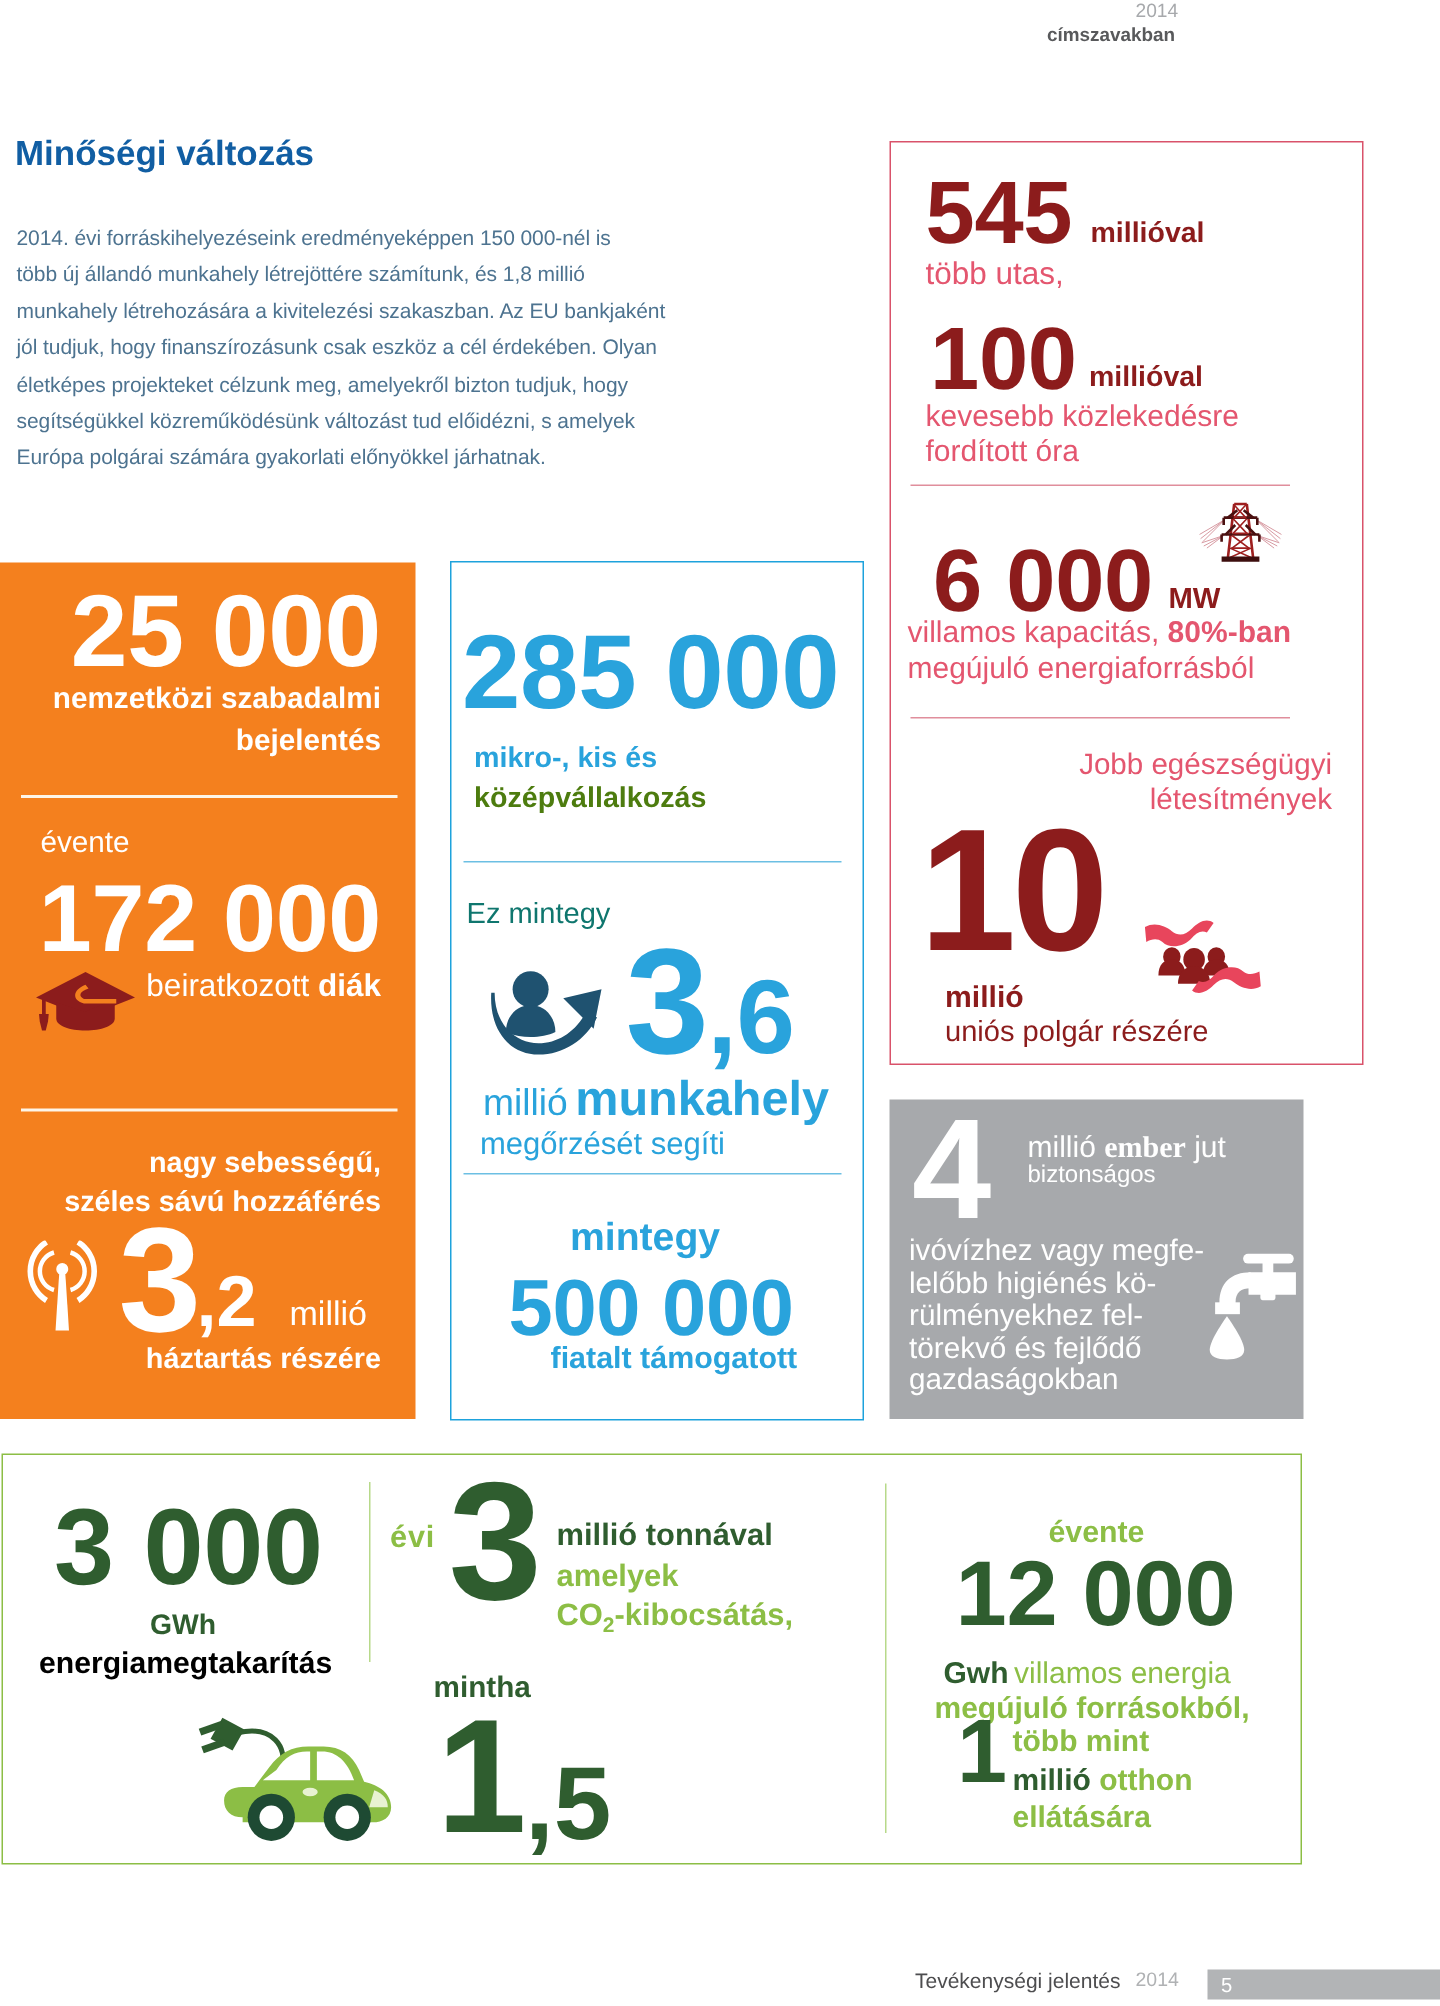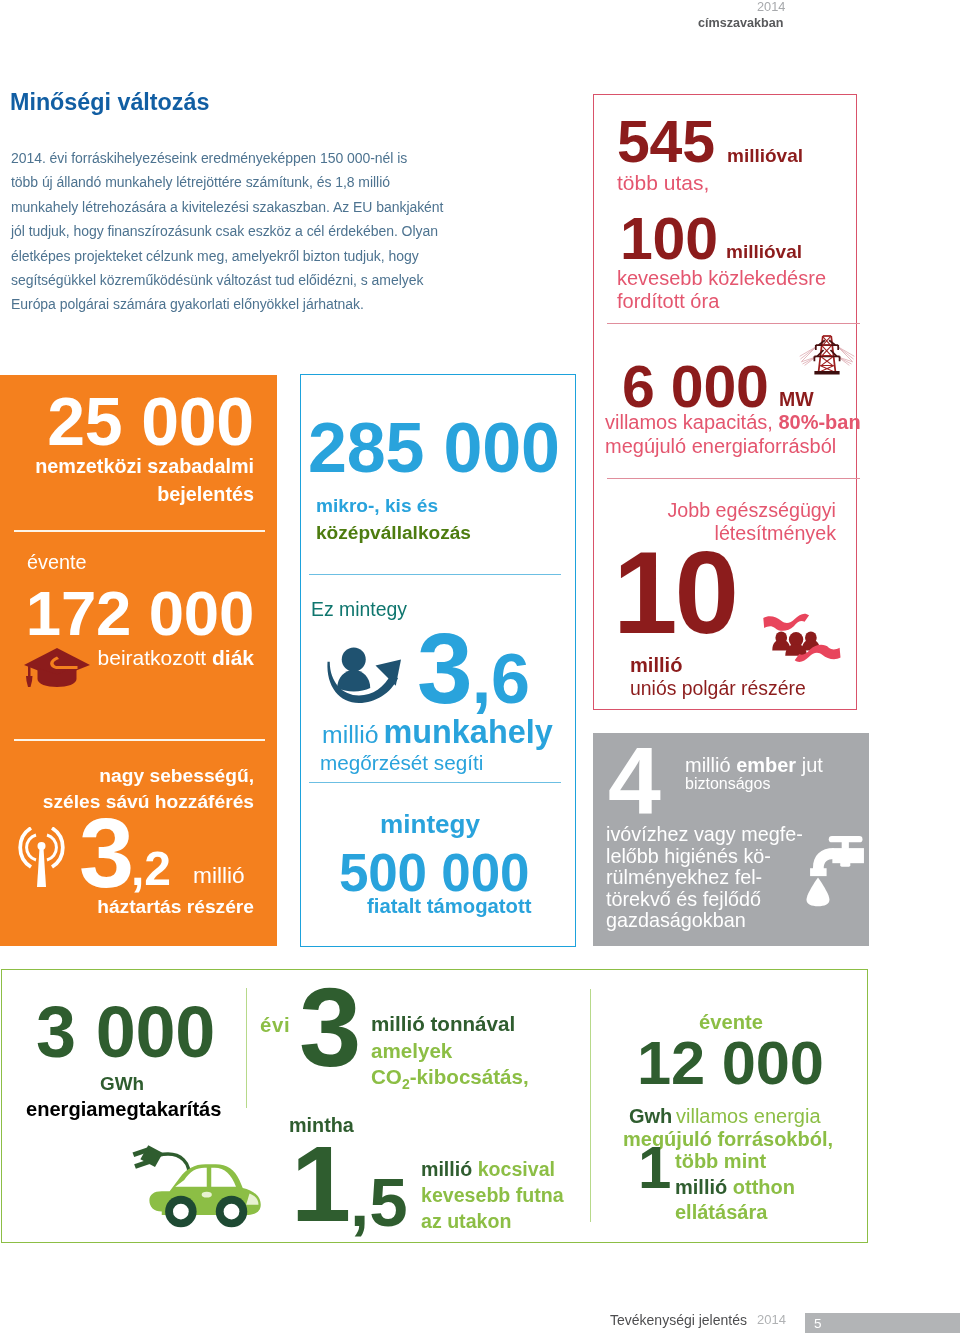--- a/index.html
+++ b/index.html
@@ -15,21 +15,21 @@
 
   
   #title { left:10px; top:89px; font-size:23.3px; font-weight:bold; color:#115EA3; line-height:1.15; }
   #intro { left:11px; top:146px; width:600px; font-size:14px; line-height:24.4px;
            color:#4d7390; letter-spacing:-.05px; }
 
   
   .box { position:absolute; }
   #box-orange { left:0px; top:375px; width:277px; height:571px; background:#F4801E; }
   #box-blue   { left:300px; top:374px; width:276px; height:573px; border:1.4px solid #1DA2DC; background:#fff; }
-  #box-red    { left:593px; top:94px;  width:264px; height:616px; border:1.4px solid #D9526A; background:#fff; }
+  #box-red    { left:593px; top:94px;  width:316px; height:616px; border:1.4px solid #D9526A; background:#fff; }
   #box-gray   { left:593px; top:733px; width:276px; height:213px; background:#A7A9AC; }
   #box-green  { left:1px;  top:969px; width:867px; height:274px; border:1.5px solid #8CBE45; background:#fff; }
 
   
   #ft-txt  { left:610px; top:1312px; font-size:14px; color:#4d4d4f; line-height:1.15; }
   #ft-year { left:757px; top:1313px; font-size:13px; color:#b0b2b4; line-height:1.15; }
   #ft-bar  { left:805px; top:1313px; width:155px; height:20px; background:#b2b4b6; }
   #ft-num  { left:814px; top:1316px; font-size:13.5px; color:#ffffff; line-height:1.15; }
 
   
@@ -91,21 +91,21 @@
   .r-pre4b { right:20px; top:429px; font-size:19.7px; color:#E4566F; line-height:1; white-space:nowrap; }
   .r-num4  { left:19px; top:440px; font-size:116px; font-weight:bold; color:#8C1C1C; letter-spacing:-3px; line-height:1; }
   .r-hands { left:163px; top:514px; }
   .r-unit4 { left:36px; top:560px; font-size:20.1px; font-weight:bold; color:#8C1C1C; line-height:1; }
   .r-lbl4  { left:36px; top:584px; font-size:19.4px; color:#8C1C1C; line-height:1; white-space:nowrap; }
 
   
   #box-gray div, #box-gray span { color:#fff; }
   .g-num  { left:15px; top:0px; font-size:95px; font-weight:bold; letter-spacing:-1px; line-height:1; }
   .g-lbl1 { left:92px; top:22px; font-size:20px; line-height:1; white-space:nowrap; }
-  .g-lbl1 b { font-weight:bold; }
+  .g-lbl1 b { font-weight:bold;font-family:Liberation Serif, serif; }
   .g-lbl2 { left:92px; top:43px; font-size:16px; line-height:1; white-space:nowrap; }
   .g-body { left:13px; top:91px; font-size:19.8px; line-height:21.6px; white-space:pre-line; }
   .g-tap  { left:212px; top:95px; }
 
   
   .gr-num1  { left:34px; top:26px; font-size:72px; font-weight:bold; color:#2F5D2F; letter-spacing:-0.2px; line-height:1; white-space:nowrap; }
   .gr-unit1 { left:98px; top:105px; font-size:18.9px; font-weight:bold; color:#2F5D2F; line-height:1; }
   .gr-lbl1  { left:24px; top:129px; font-size:20.1px; font-weight:bold; color:#000000; line-height:1; white-space:nowrap; }
   .gr-car   { left:128px; top:174px; }
   .gr-vline1{ left:244px; top:18px; width:1.3px; height:120px; background:#b7d98a; }
@@ -319,25 +319,20 @@
     <div class="abs gr-pre2">évi</div>
     <div class="abs gr-num2">3</div>
     <div class="abs gr-lbl2">
       <div>millió tonnával</div>
       <div class="lt">amelyek</div>
       <div class="lt"><span>CO</span><sub>2</sub><span>-kibocsátás,</span></div>
     </div>
 
     <div class="abs gr-pre3">mintha</div>
     <div class="abs gr-num3"><span class="big">1</span><span class="dec">,5</span></div>
-    <div class="abs gr-lbl3">
-      <div><span>millió </span><span class="lt">kocsival</span></div>
-      <div class="lt">kevesebb futna</div>
-      <div class="lt">az utakon</div>
-    </div>
 
     <div class="abs gr-vline2"></div>
 
     <div class="abs gr-pre4">évente</div>
     <div class="abs gr-num4">12 000</div>
     <div class="abs gr-unit4">Gwh</div>
     <div class="abs gr-lbl4a">villamos energia</div>
     <div class="abs gr-lbl4b">megújuló forrásokból,</div>
     <div class="abs gr-num5">1</div>
     <div class="abs gr-lbl4c">több mint</div>

